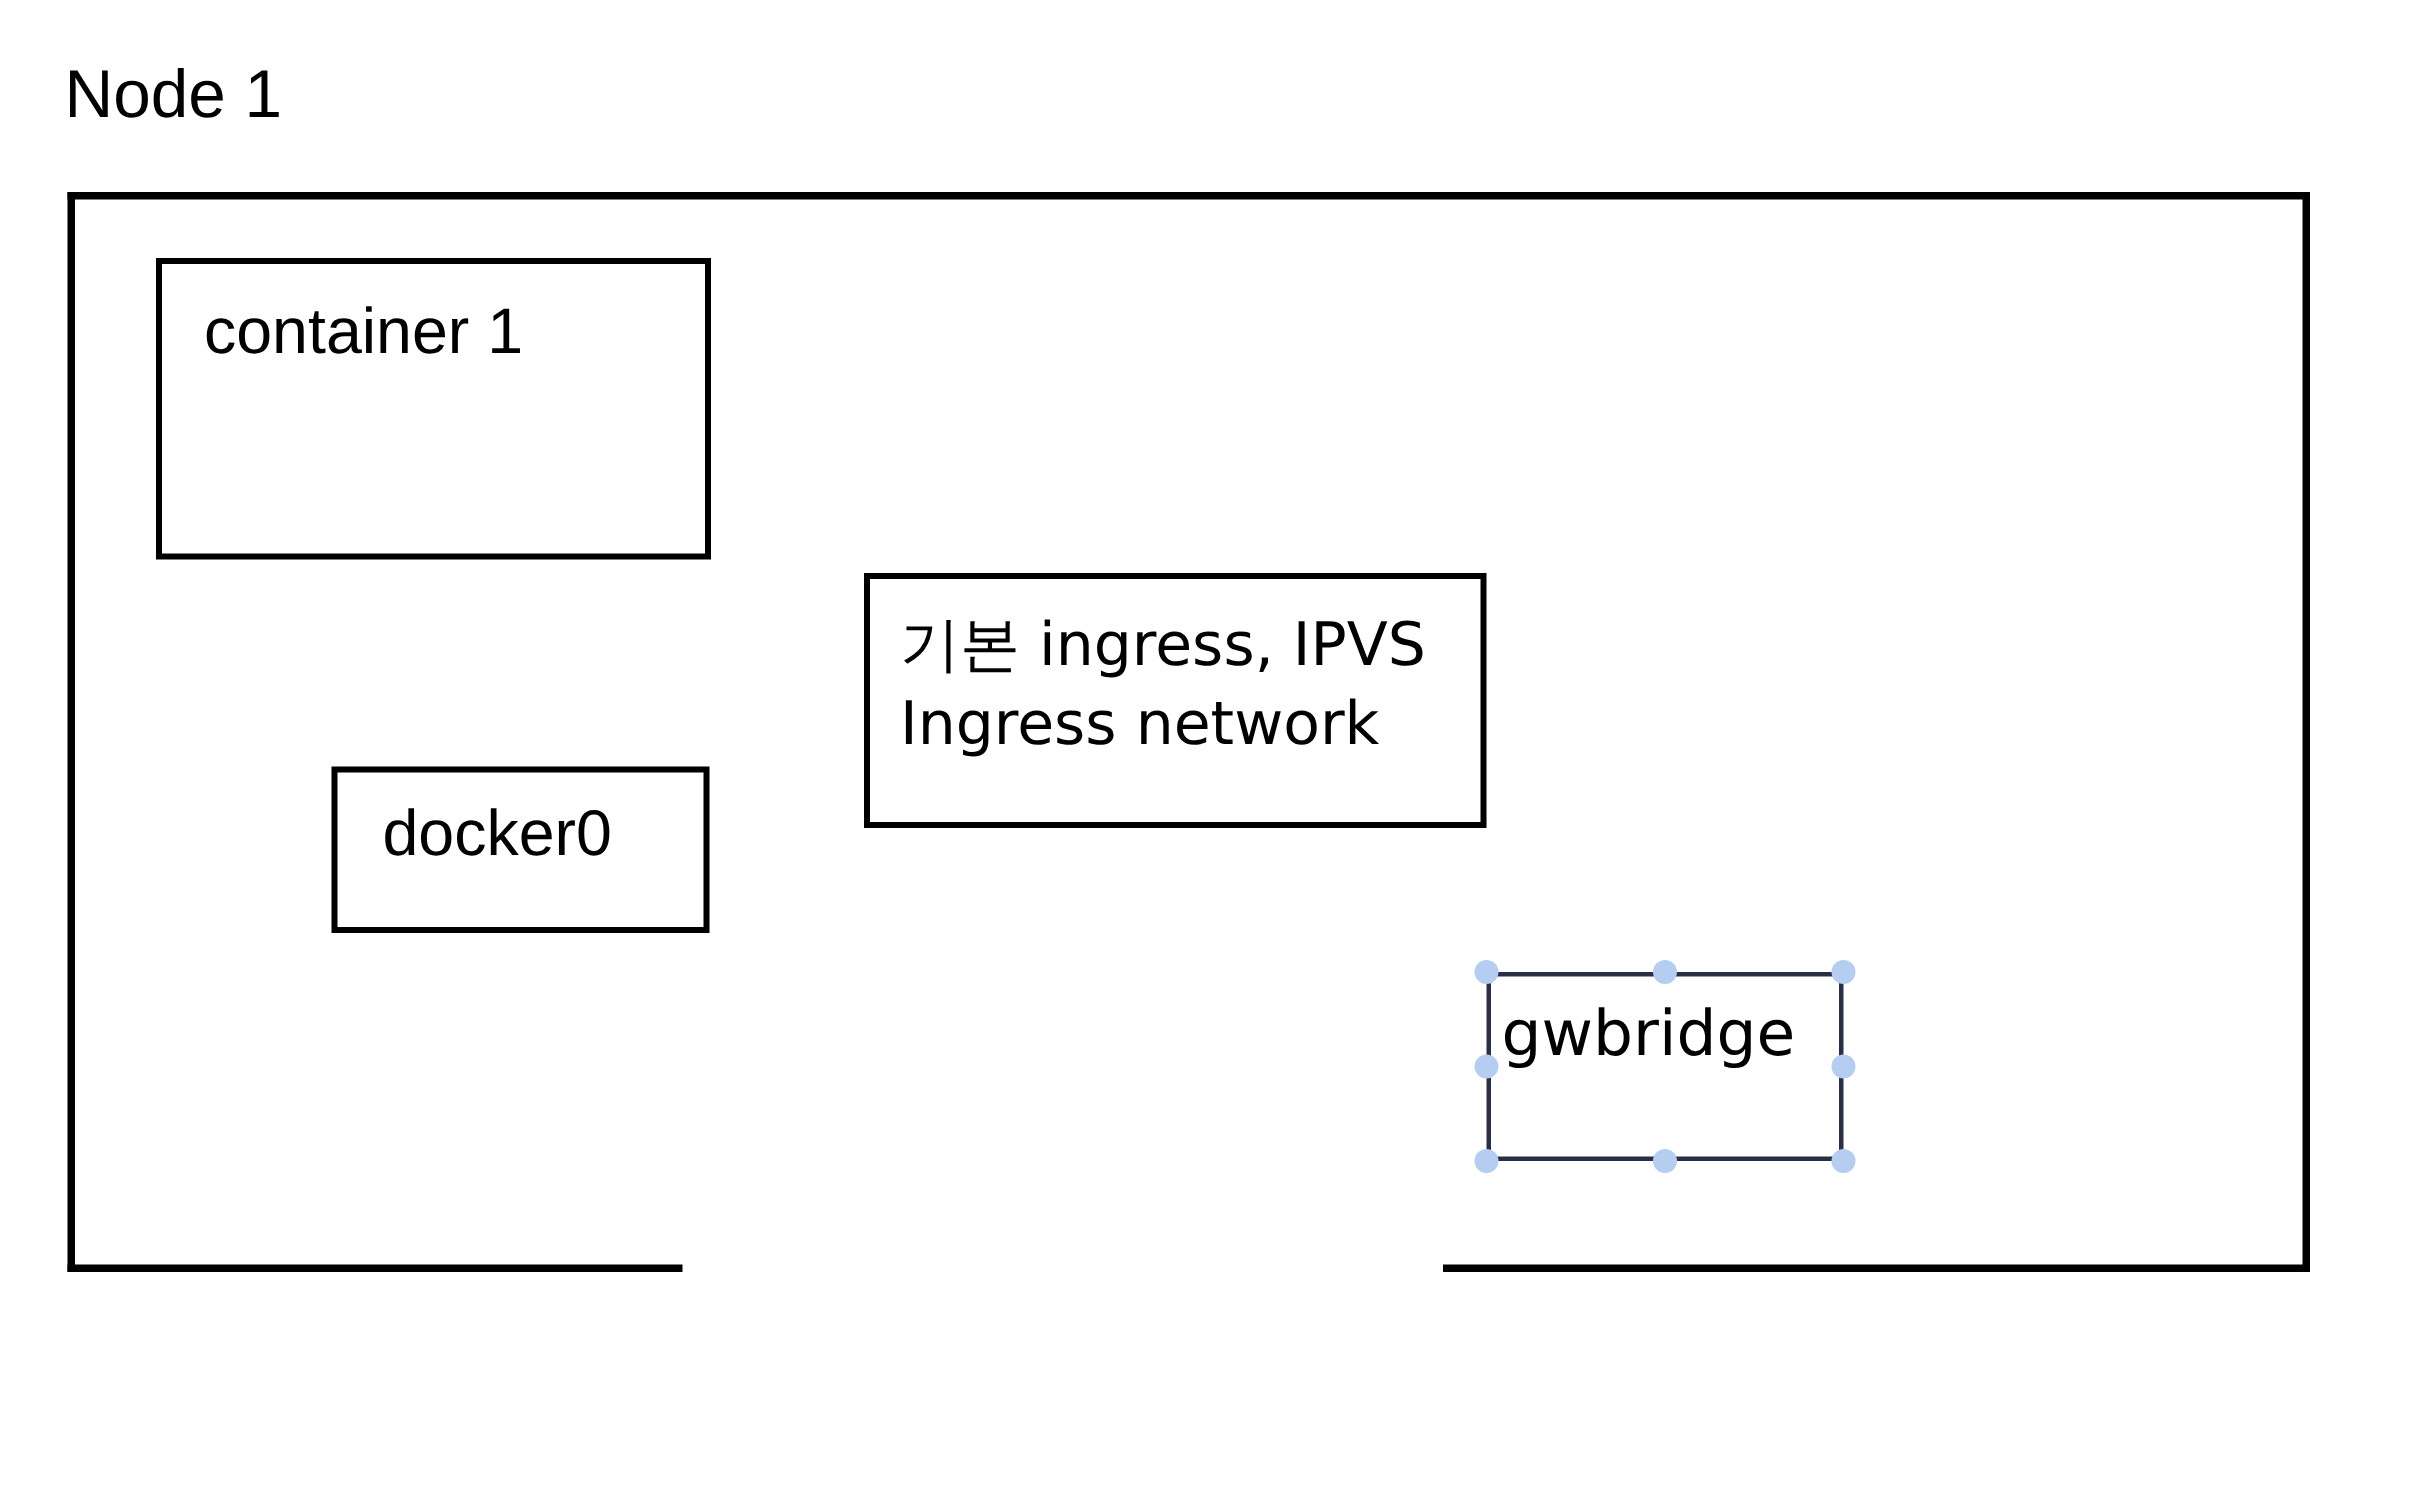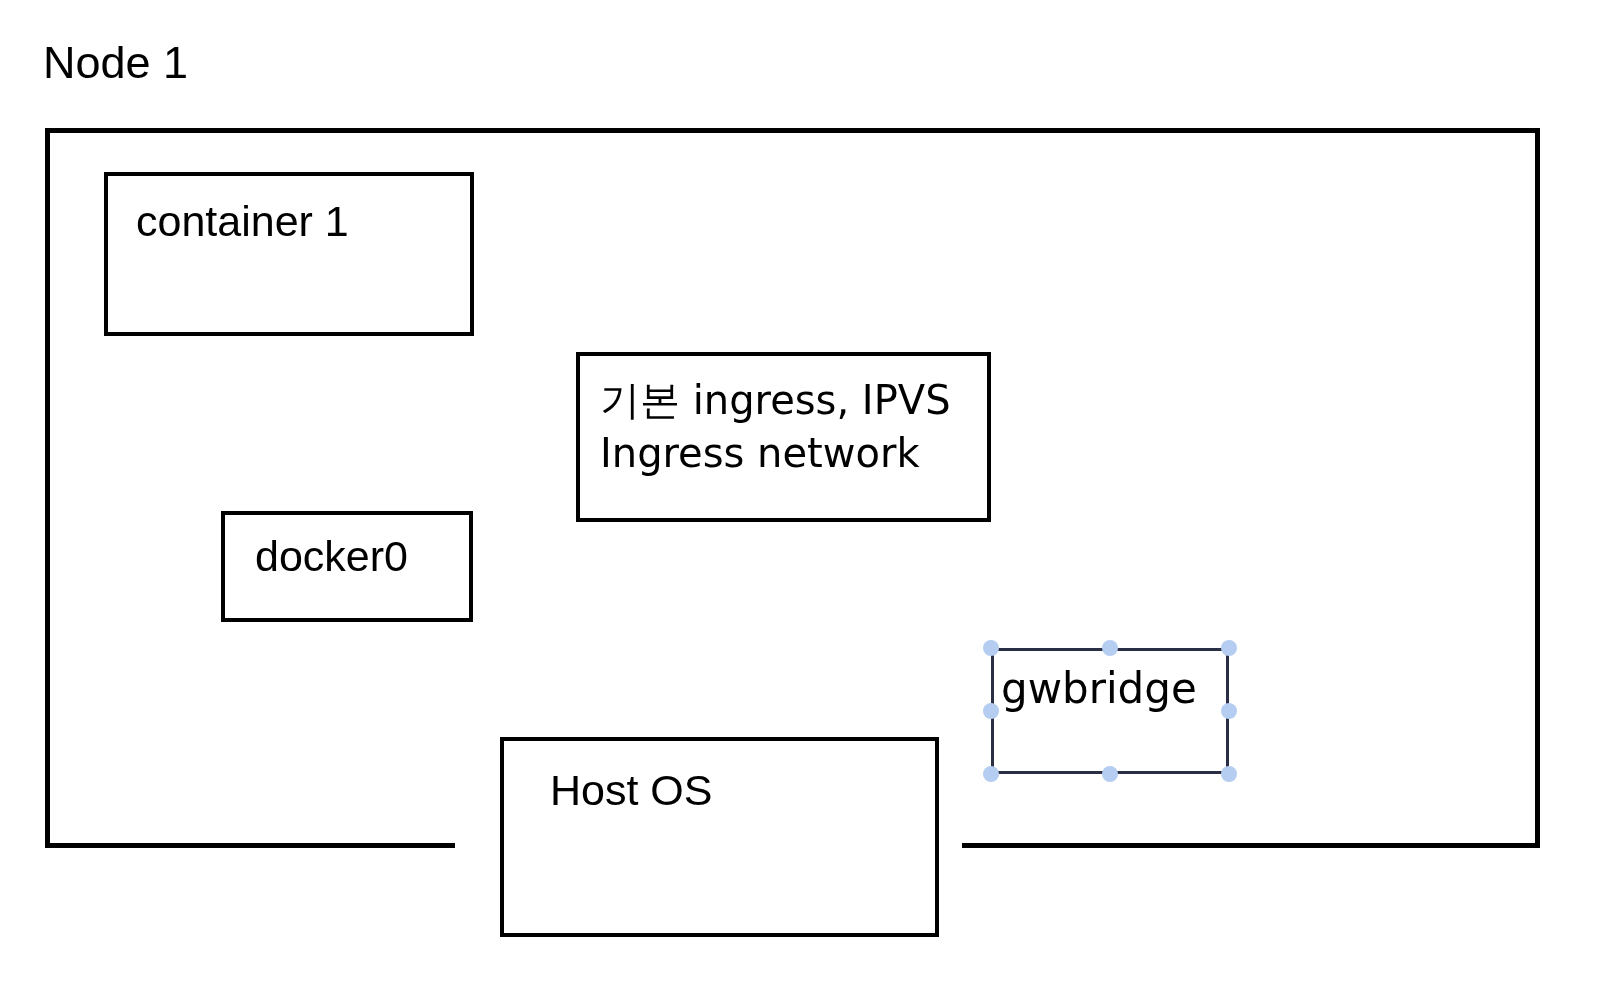--- a/index.html
+++ b/index.html
@@ -64,31 +64,31 @@
     background: #000000;
   }
   #node-edge-top    { left: 0;     top: 0;      width: 1495px; height: 5px; }
   #node-edge-left   { left: 0;     top: 0;      width: 5px;    height: 720px; }
   #node-edge-right  { left: 1490px;top: 0;      width: 5px;    height: 720px; }
   #node-edge-bottom-left  { left: 0;    top: 715px; width: 410px; height: 5px; }
   #node-edge-bottom-right { left: 917px;top: 715px; width: 578px; height: 5px; }
 
   
   #box-container1 {
-    left: 104px; top: 172px; width: 370px; height: 164px;
+    left: 104px; top: 172px; width: 370px; height: 201px;
   }
   #box-container1 .box-label {
     left: 28px; top: 22px;
     font-size: 43px;
     line-height: 1.1;
   }
 
   
   #box-ingress {
-    left: 576px; top: 352px; width: 415px; height: 170px;
+    left: 576px; top: 382px; width: 415px; height: 170px;
   }
   #box-ingress .box-label {
     left: 20px; top: 18px;
     font-family: "DejaVu Sans", sans-serif;
     font-size: 40px;
     line-height: 1.32;
   }
 
   
   #box-docker0 {
@@ -187,17 +187,14 @@
     <div class="handle nw"></div>
     <div class="handle n"></div>
     <div class="handle ne"></div>
     <div class="handle w"></div>
     <div class="handle e"></div>
     <div class="handle sw"></div>
     <div class="handle s"></div>
     <div class="handle se"></div>
   </div>
 
-  <div class="box" id="box-hostos">
-    <div class="box-label">Host OS</div>
-  </div>
 
 </div>
 
 </body></html>

